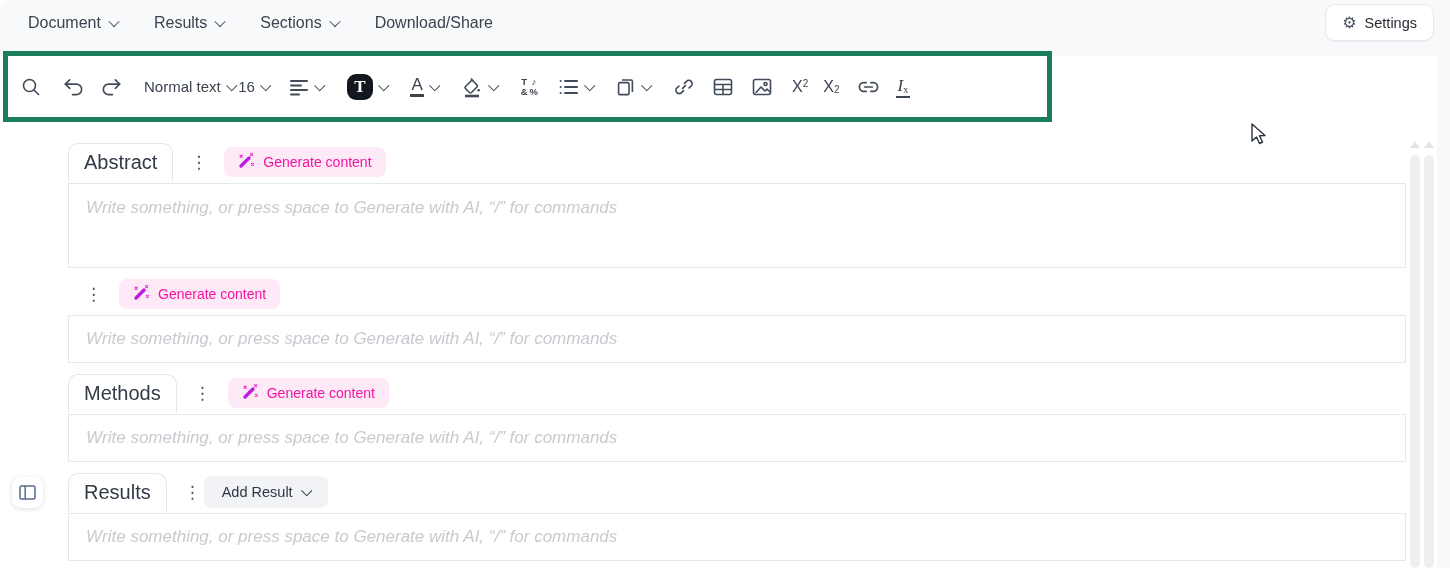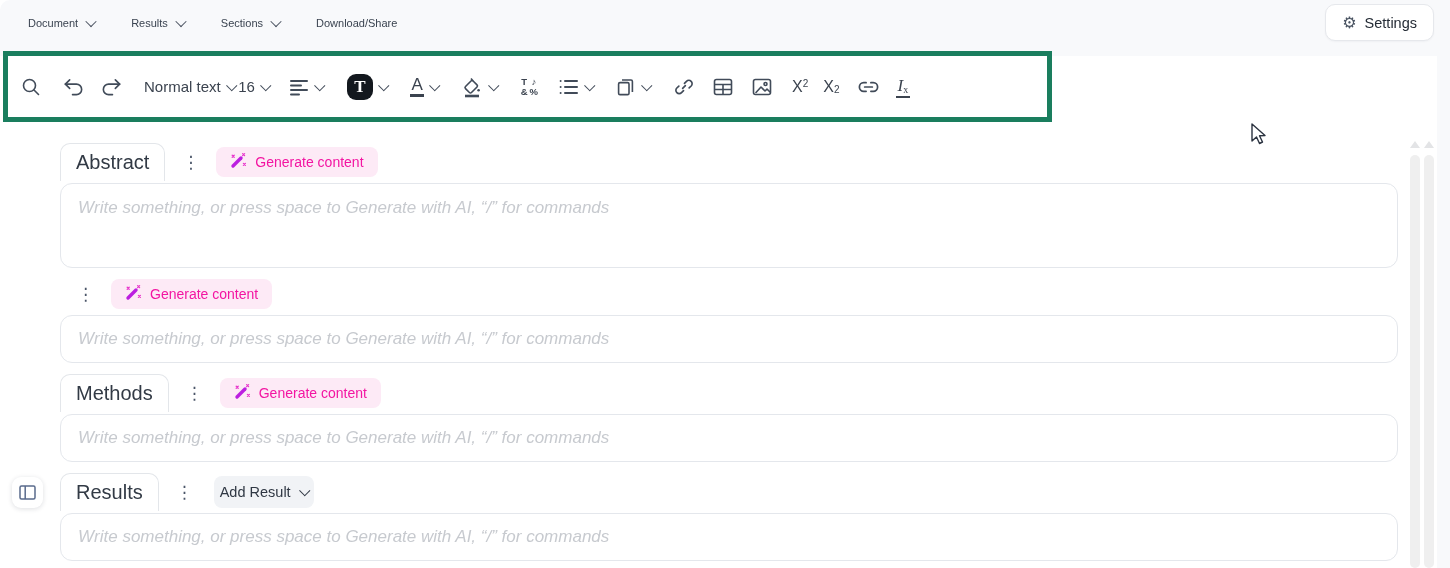--- a/index.html
+++ b/index.html
@@ -4,21 +4,21 @@
 <style>
   * { margin:0; padding:0; box-sizing:border-box; }
   html,body { width:1450px; height:568px; overflow:hidden; }
   body { font-family:"Liberation Sans", sans-serif; background:#ffffff; position:relative; color:#323a45; }
 
   
   .top-band { position:absolute; top:0; left:0; width:1450px; height:56px; background:#f8f9fb; border-radius:10px 0 0 0; }
   .right-band { position:absolute; top:0; right:0; width:13px; height:568px; background:#f8f9fb; }
   .menubar { position:absolute; top:0; left:0; width:1450px; height:45px; display:flex; align-items:center; }
   .menu-left { display:flex; align-items:center; gap:36px; padding-left:28px; }
-  .menu-item { display:flex; align-items:center; gap:9px; font-size:11px; color:#3a4350; cursor:pointer; }
+  .menu-item { display:flex; align-items:center; gap:9px; font-size:16px; color:#3a4350; cursor:pointer; }
   .chev { width:8px; height:8px; border-right:1.7px solid #4a5260; border-bottom:1.7px solid #4a5260; transform:rotate(45deg) translate(-1px,-1px); display:inline-block; }
   .menu-right { margin-left:auto; display:flex; align-items:center; gap:14px; padding-right:16px; }
   .pill-btn { display:flex; align-items:center; gap:8px; height:37px; padding:0 16px; background:#ffffff; border:1px solid #e6e8ec; border-radius:10px; font-size:14.5px; color:#242b35; box-shadow:0 1px 2px rgba(20,30,50,.04); cursor:pointer; }
   .pill-btn svg, .pill-btn .uic { color:#4b5563; }
   .uic { font-family:"DejaVu Sans", sans-serif; font-size:16px; line-height:1; }
 
   
   .toolbar-strip { position:absolute; top:56px; left:0; width:1437px; height:60px; background:#ffffff; border-radius:0 4px 4px 0; }
   .green-frame { position:absolute; top:51px; left:3px; width:1049px; height:71px; border:5px solid #1a7e5e; background:#ffffff; display:flex; align-items:center; }
   .tools { display:flex; align-items:center; width:100%; color:#414b59; }
@@ -30,28 +30,28 @@
   .a-color { font-size:17px; color:#3b434f; border-bottom:3px solid #3b434f; line-height:1.05; padding:0 1px; }
   .special-grid { display:grid; grid-template-columns:auto auto; gap:0 2px; font-size:9.5px; font-weight:bold; color:#3b434f; line-height:1.05; text-align:center; }
   .supsub { font-size:16px; color:#3b434f; display:flex; align-items:flex-start; }
   .supsub sup { font-size:10px; line-height:1; margin-top:1px; }
   .supsub.sub { align-items:flex-end; }
   .supsub sub { font-size:10px; line-height:1; margin-bottom:1px; }
   .clearfmt { font-family:"Liberation Serif", serif; font-style:italic; font-size:17px; color:#3b434f; border-bottom:2px solid #3b434f; padding:0 2px; display:flex; align-items:flex-end; }
   .clearfmt .cx { font-size:10px; font-style:normal; line-height:1; margin-bottom:1px; }
 
   
-  .section { position:absolute; left:60px; width:1338px; }
+  .section { position:absolute; left:68px; width:1338px; }
   .sec-head { display:flex; align-items:center; height:38px; }
   .sec-tab { height:38px; background:#fff; border:1px solid #e3e6ea; border-bottom:none; border-radius:10px 10px 0 0; display:flex; align-items:center; padding:0 15px; font-size:20px; color:#323a45; cursor:pointer; }
   .kebab { margin-left:17px; font-size:17px; color:#4a5568; letter-spacing:0; cursor:pointer; line-height:1; font-family:"DejaVu Sans", sans-serif; }
   .gen-btn { margin-left:17px; display:flex; align-items:center; gap:8px; height:30px; padding:0 14px; border:none; border-radius:8px; background:#fdeaf6; color:#f315a2; font-size:14px; font-family:"Liberation Sans", sans-serif; cursor:pointer; }
-  .add-btn { margin-left:21px; display:flex; align-items:center; gap:10px; height:32px; padding:0 6px; border:none; border-radius:8px; background:#f1f3f6; color:#2f3743; font-size:14.5px; font-family:"Liberation Sans", sans-serif; cursor:pointer; }
+  .add-btn { margin-left:3px; display:flex; align-items:center; gap:10px; height:32px; padding:0 18px; border:none; border-radius:8px; background:#f1f3f6; color:#2f3743; font-size:14.5px; font-family:"Liberation Sans", sans-serif; cursor:pointer; }
   .add-btn .tchev { border-color:#2f3743; }
-  .sec-box { margin-top:2px; width:100%; background:#fff; border:1px solid #e4e7ec; border-radius:12px; display:flex; align-items:center; padding:0 17px; }
+  .sec-box { margin-top:2px; width:100%; background:#fff; border:1px solid #e4e7ec; border-radius:0; display:flex; align-items:center; padding:0 17px; }
   .sec-box.tall { height:85px; align-items:flex-start; padding-top:14px; }
   .sec-box.short { height:48px; }
   .ph { font-style:italic; font-size:17px; color:#c7cacf; }
 
   
   .side-toggle { position:absolute; left:12px; top:477px; width:31px; height:31px; background:#fff; border-radius:9px; box-shadow:0 1px 5px rgba(20,30,50,.14); display:flex; align-items:center; justify-content:center; cursor:pointer; }
   .scroll-arrow { position:absolute; width:0; height:0; border-left:5px solid transparent; border-right:5px solid transparent; border-bottom:7px solid #e3e4e6; }
   .scroll-track { position:absolute; width:10px; background:#efefef; border-radius:6px; }
   .cursor { position:absolute; left:1247px; top:122px; }
 </style>

